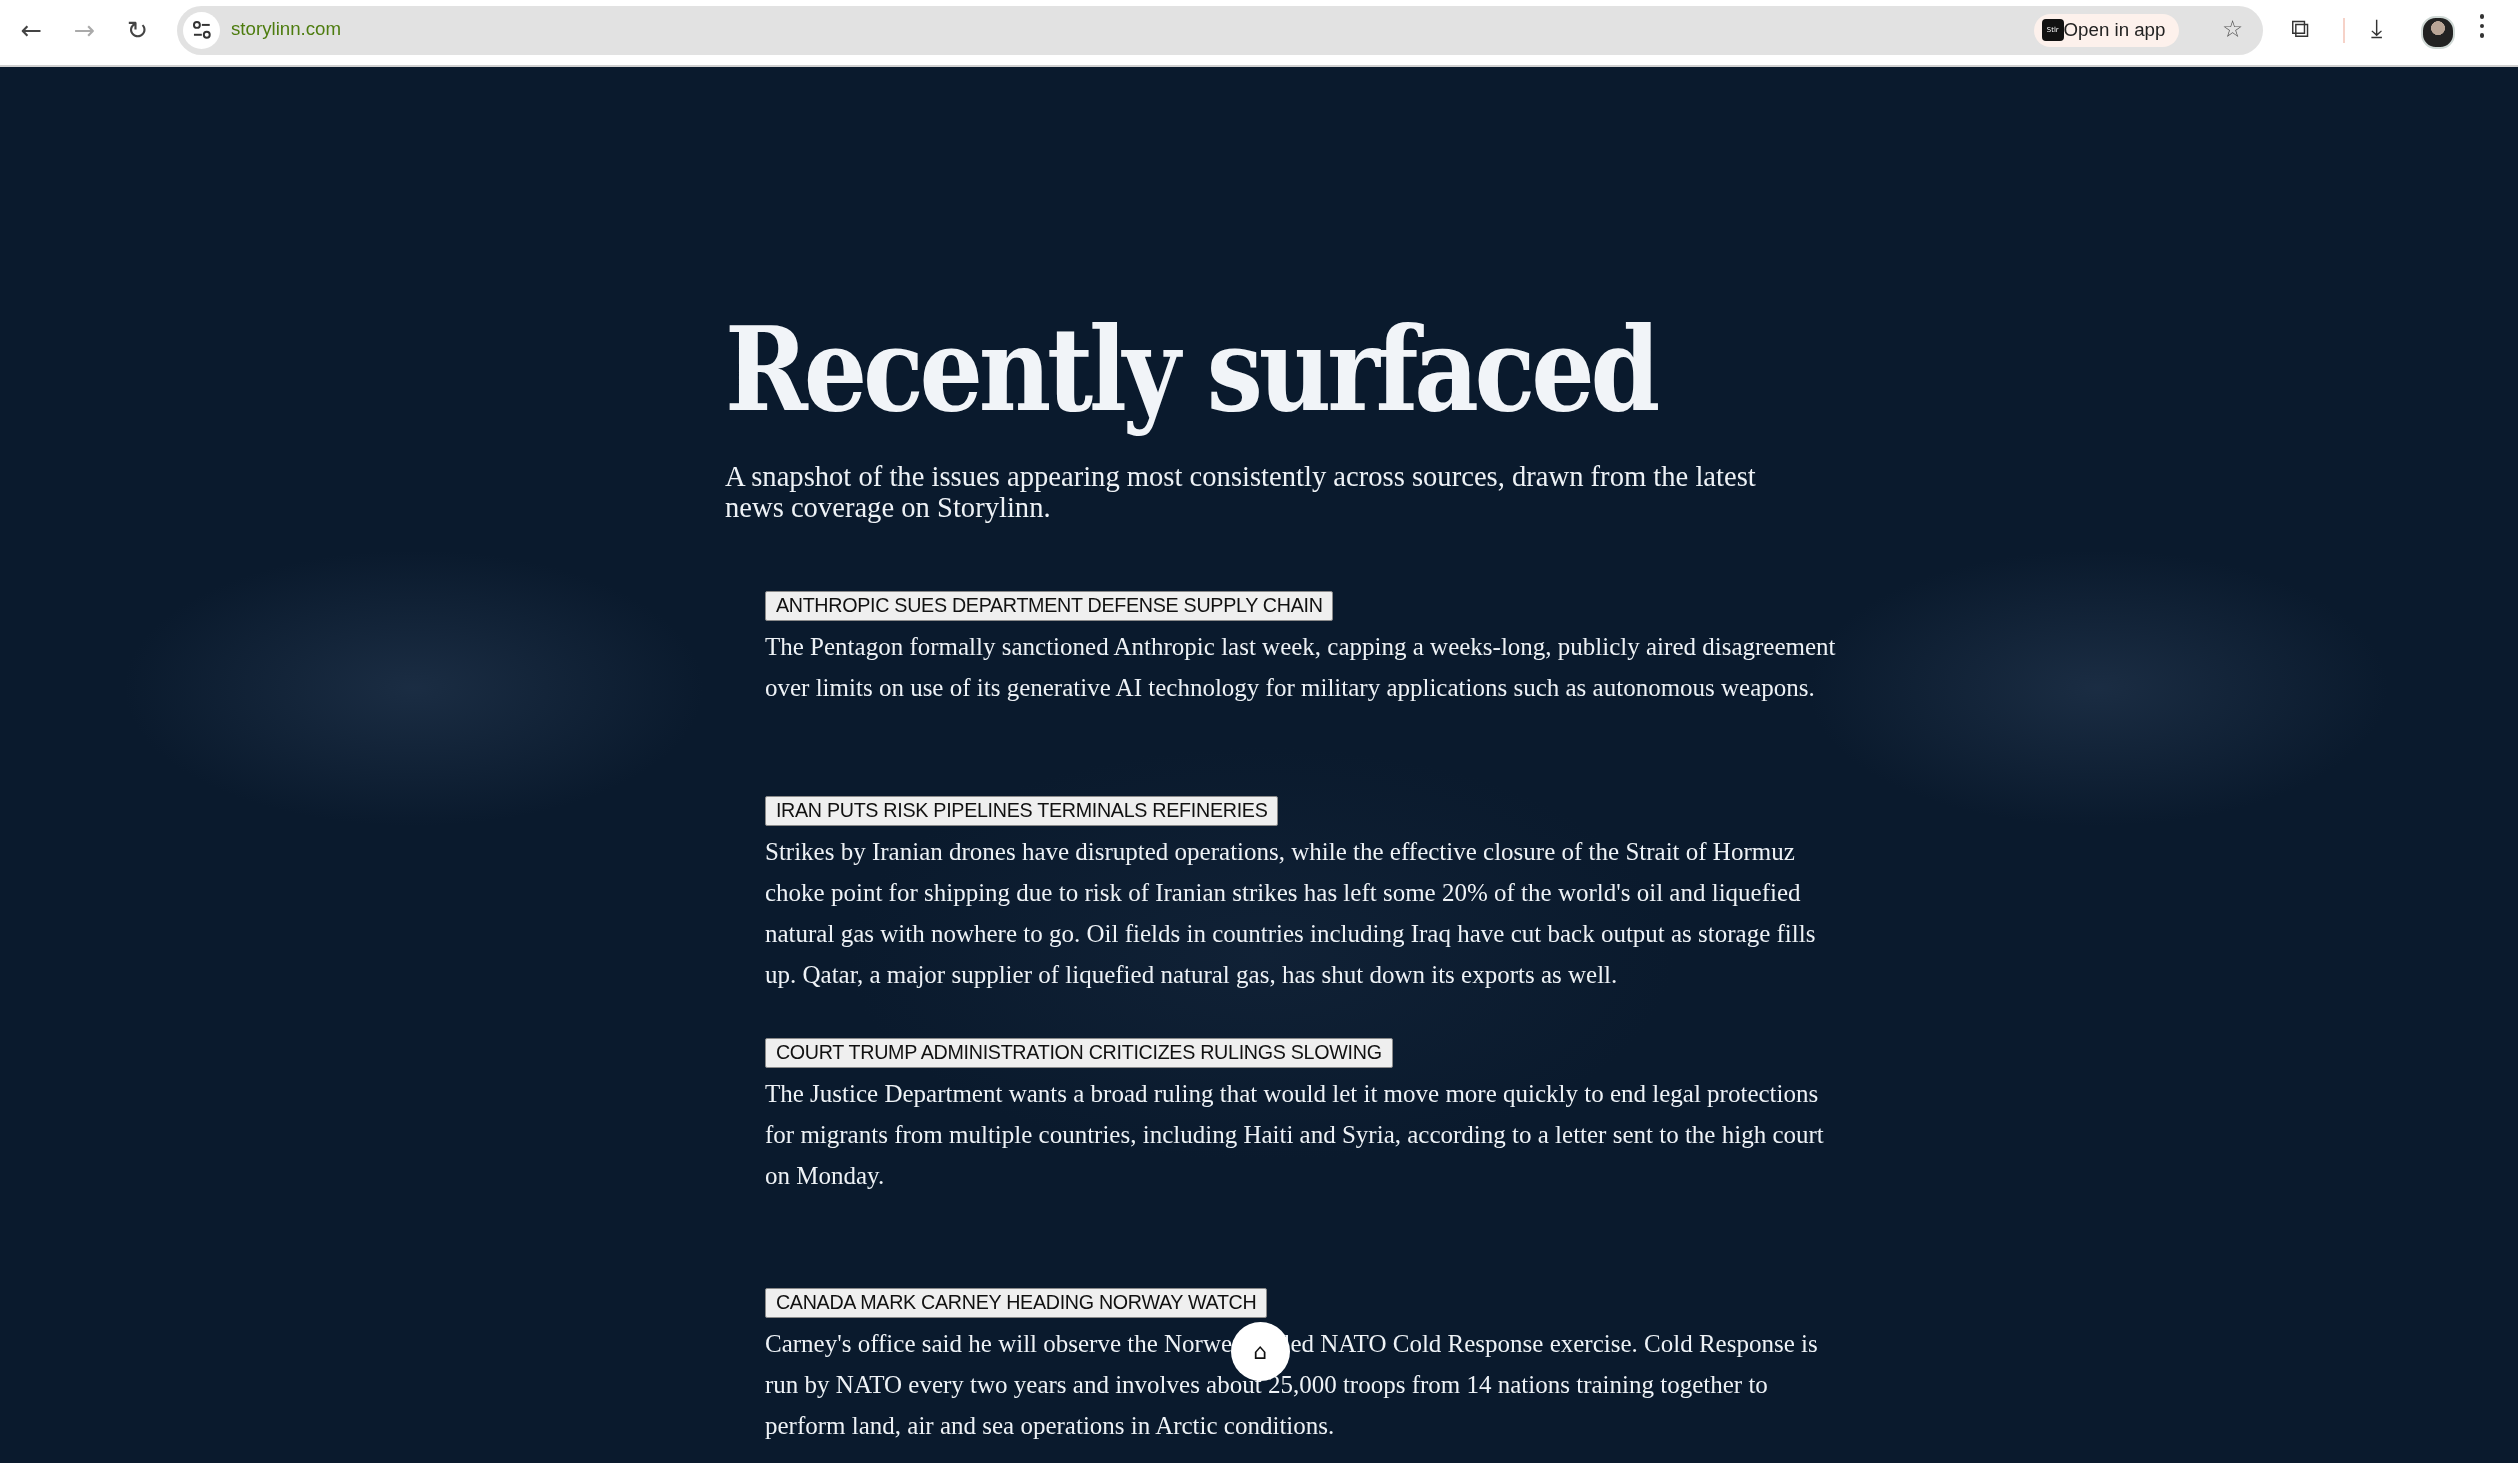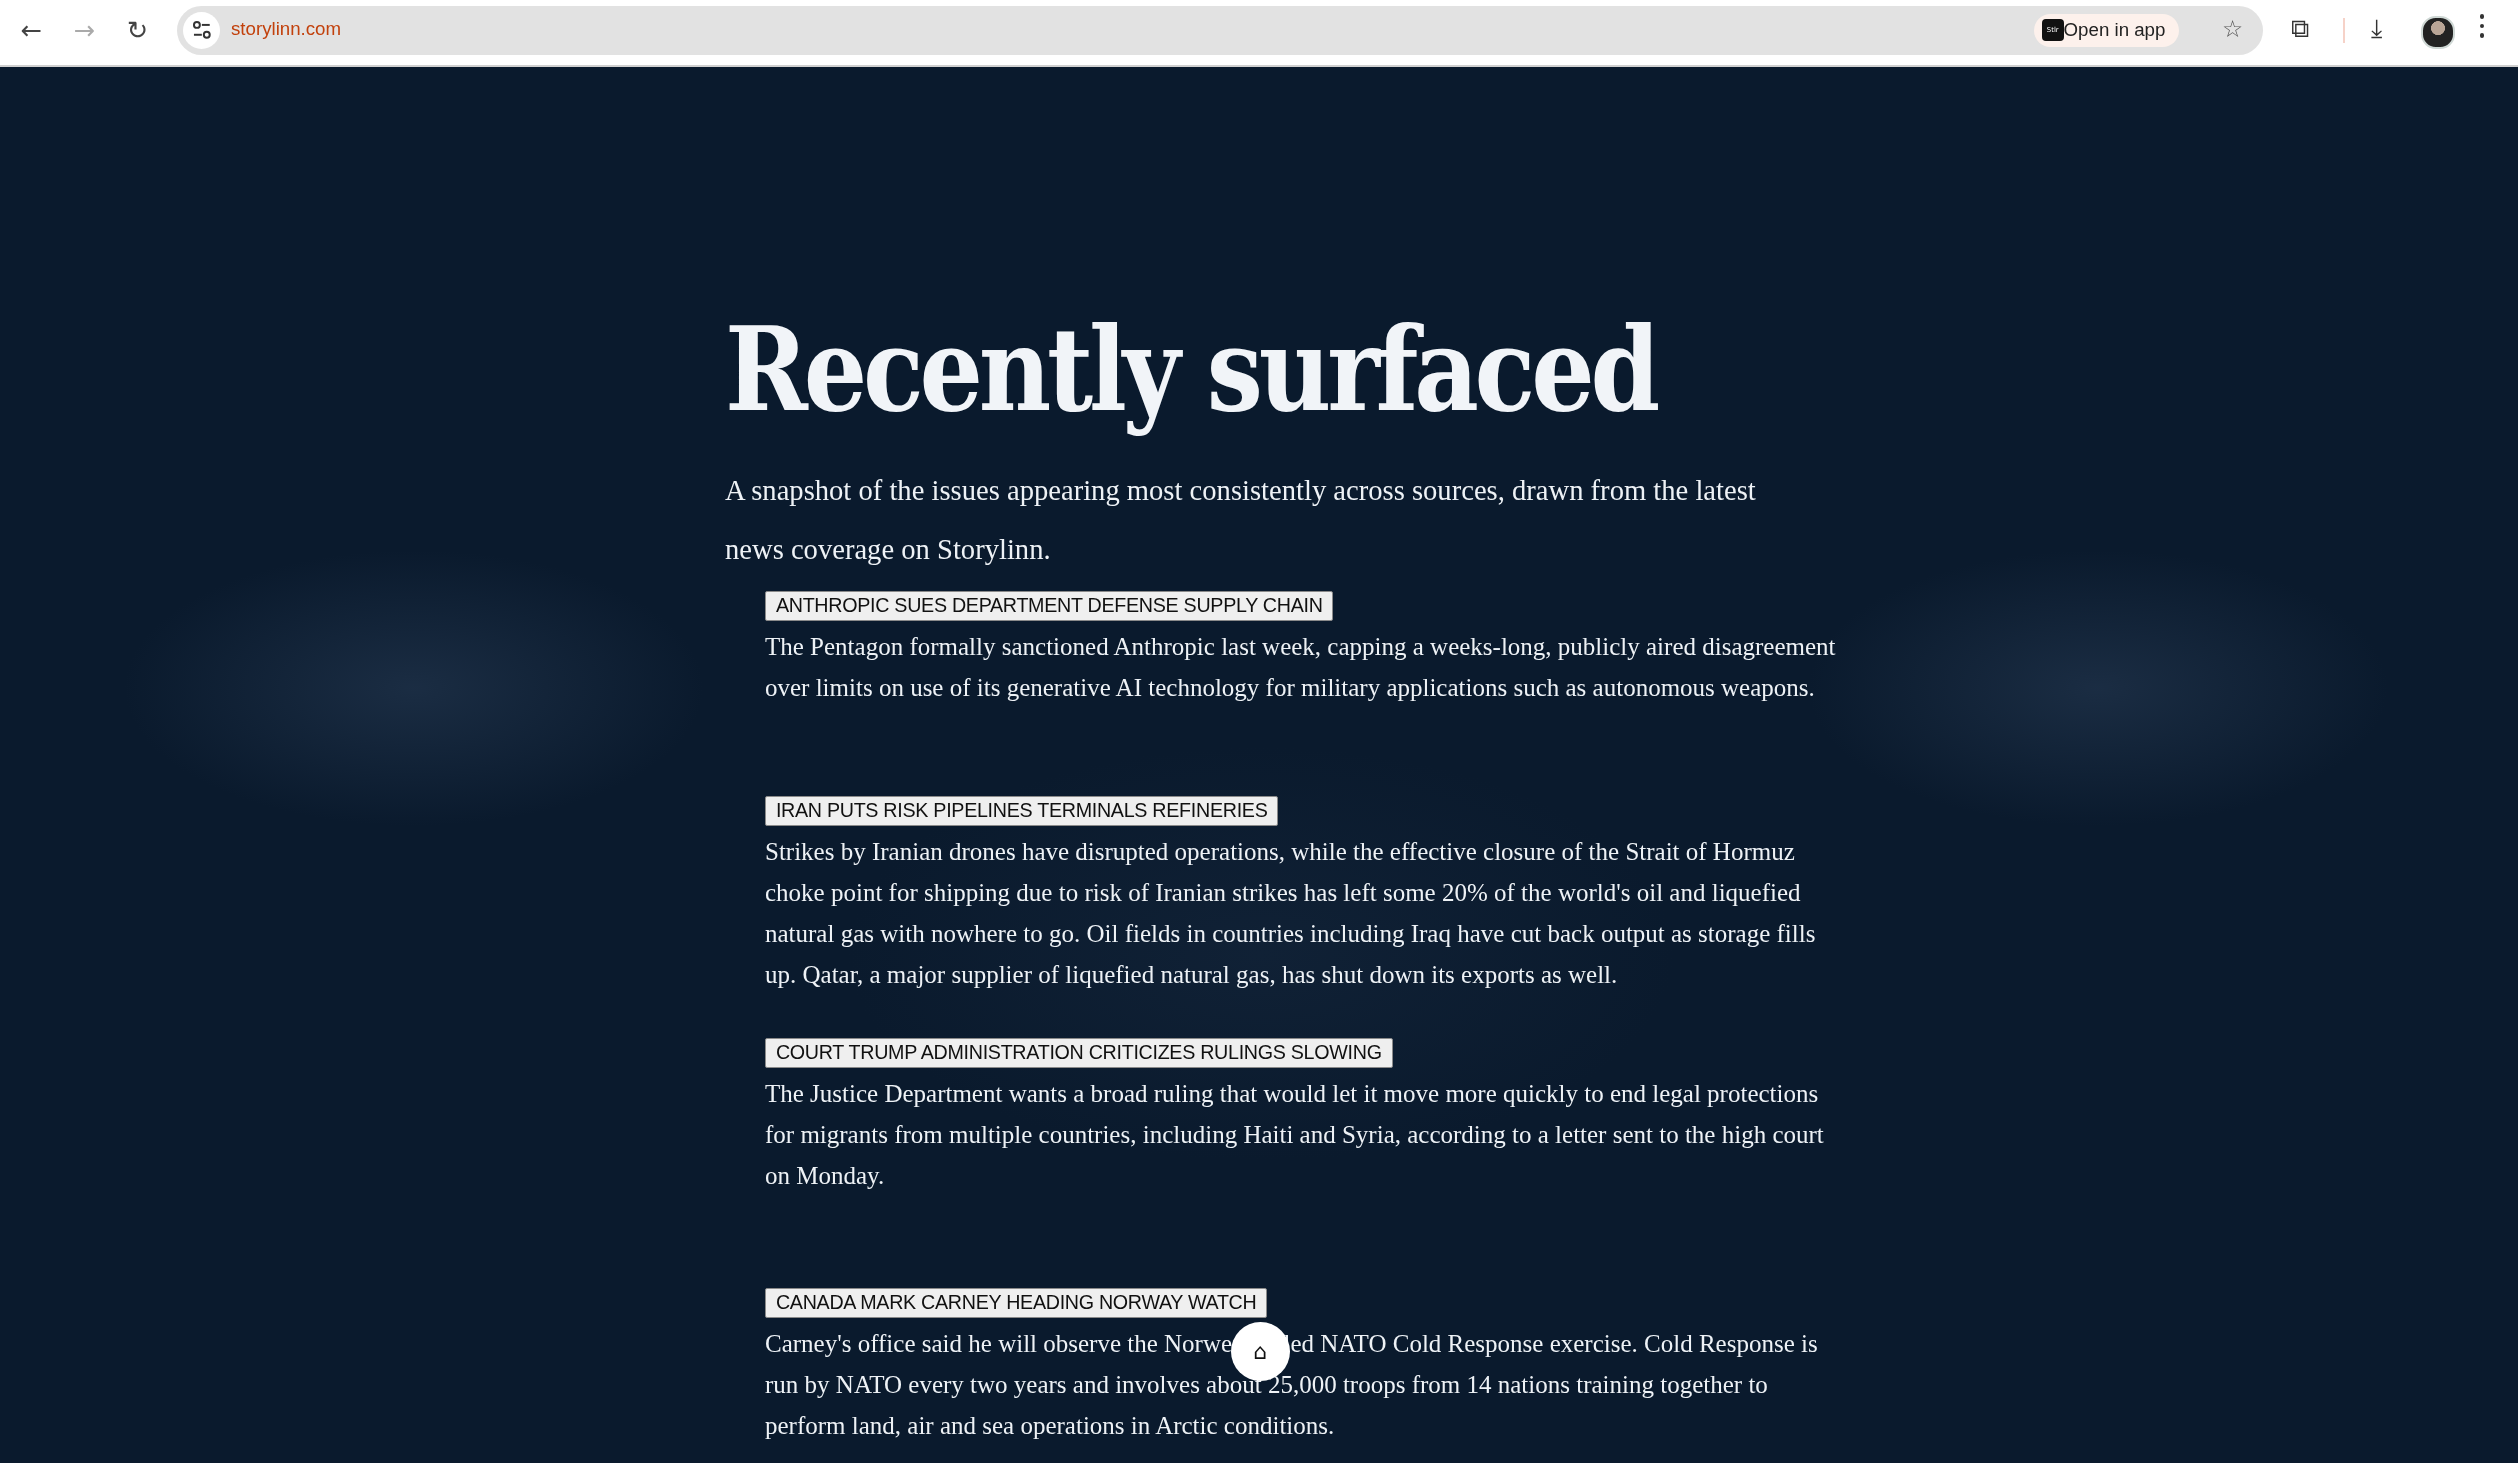--- a/index.html
+++ b/index.html
@@ -24,21 +24,21 @@
   .omnibox {
     position: absolute; left: 177px; top: 5.9px; width: 2086px; height: 49px;
     background: #e2e2e2; border-radius: 24.6px;
   }
   .site-info {
     position: absolute; left: 5.9px; top: 5.9px; width: 37px; height: 37px; border-radius: 18.7px;
     background: #fff; display: flex; align-items: center; justify-content: center;
   }
   .url {
     position: absolute; left: 54px; top: 11.8px;
-    font-family: "Liberation Sans", sans-serif; font-size: 18.7px; color: #c2410c;
+    font-family: "Liberation Sans", sans-serif; font-size: 18.7px; color: #4d7c0f;
   }
   .open-app {
     position: absolute; left: 1857px; top: 7.9px; height: 33px; padding: 0 13.8px 0 7.9px;
     background: #fdf1ec; border-radius: 16.7px; display: flex; align-items: center; gap: 0;
     font-family: "Liberation Sans", sans-serif; font-size: 18.7px; color: #222;
   }
   .app-logo {
     width: 21.7px; height: 21.7px; background: #111; border-radius: 3.9px;
     color: #fff; font-size: 6.9px; display: flex; align-items: center; justify-content: center;
     font-family: "DejaVu Sans", sans-serif;
@@ -71,21 +71,21 @@
   }
   .content { position: absolute; left: 725px; top: 0; width: 1074px; }
   h1 {
     margin: 0; position: absolute; top: 244px; left: 0;
     font-family: "DejaVu Serif", serif; font-weight: bold; font-size: 116px;
     color: #f1f4f8; letter-spacing: -4.9px; transform: scaleX(0.86); transform-origin: left;
     white-space: nowrap; line-height: 1;
   }
   .intro {
     position: absolute; top: 394px; left: 0; width: 1084px;
-    font-family: "Liberation Serif", serif; font-size: 28.6px; line-height: 59px; color: #eef2f6;
+    font-family: "Liberation Serif", serif; font-size: 28.6px; line-height: 31px; color: #eef2f6;
   }
   .item { position: absolute; left: 0; width: 1084px; margin-left: 40px; }
   .tag {
     display: inline-block; background: #efefef; border: 1px solid #8a8a8a; border-radius: 2px;
     font-family: "Liberation Sans", sans-serif; font-size: 19.7px; color: #111;
     padding: 2px 9.9px; line-height: 23.6px; letter-spacing: -0.3px;
   }
   .summary {
     margin-top: 5.9px;
     font-family: Liberation Serif, serif; font-size: 25px; line-height: 41px; color: #eef2f6;

